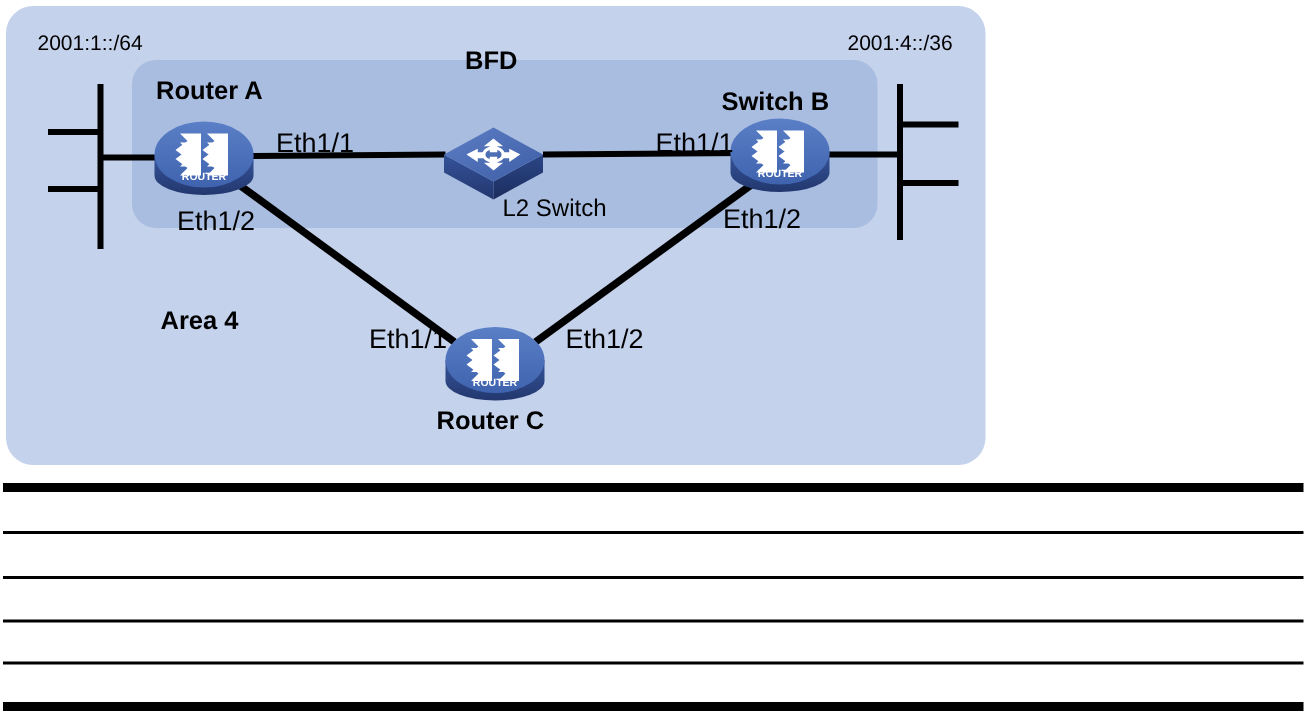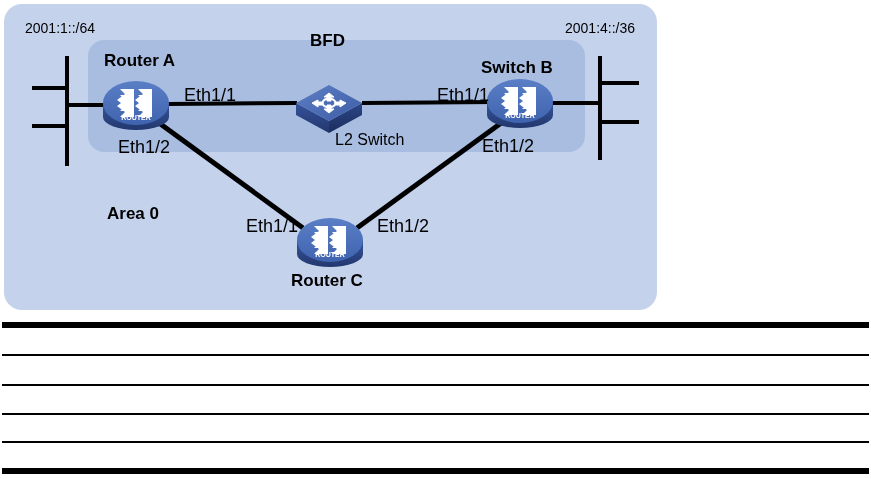--- a/index.html
+++ b/index.html
@@ -229,21 +229,21 @@
   <div class="lbl lbl-bfd" style="left:310px; top:32px;">BFD</div>
 
   <div class="lbl lbl-dev" style="left:104px; top:52px;text-align:right;">Router A</div>
 
   <div class="lbl lbl-dev" style="left:481px; top:59px;">Switch B</div>
 
   <div class="lbl lbl-switch" style="left:291px; top:132px;margin-left:44px;">L2 Switch</div>
 
   <div class="lbl lbl-dev" style="left:291px; top:272px;">Router C</div>
 
-  <div class="lbl lbl-area" style="left:107px; top:205px;">Area 0</div>
+  <div class="lbl lbl-area" style="left:107px; top:205px;">Area 4</div>
 
   <div class="lbl lbl-iface" style="left:184px; top:86px;">Eth1/1</div>
 
   <div class="lbl lbl-iface" style="left:118px; top:138px;">Eth1/2</div>
 
   <div class="lbl lbl-iface" style="left:437px; top:86px;">Eth1/1</div>
 
   <div class="lbl lbl-iface" style="left:482px; top:137px;">Eth1/2</div>
 
   <div class="lbl lbl-iface" style="left:246px; top:217px;">Eth1/1</div>

